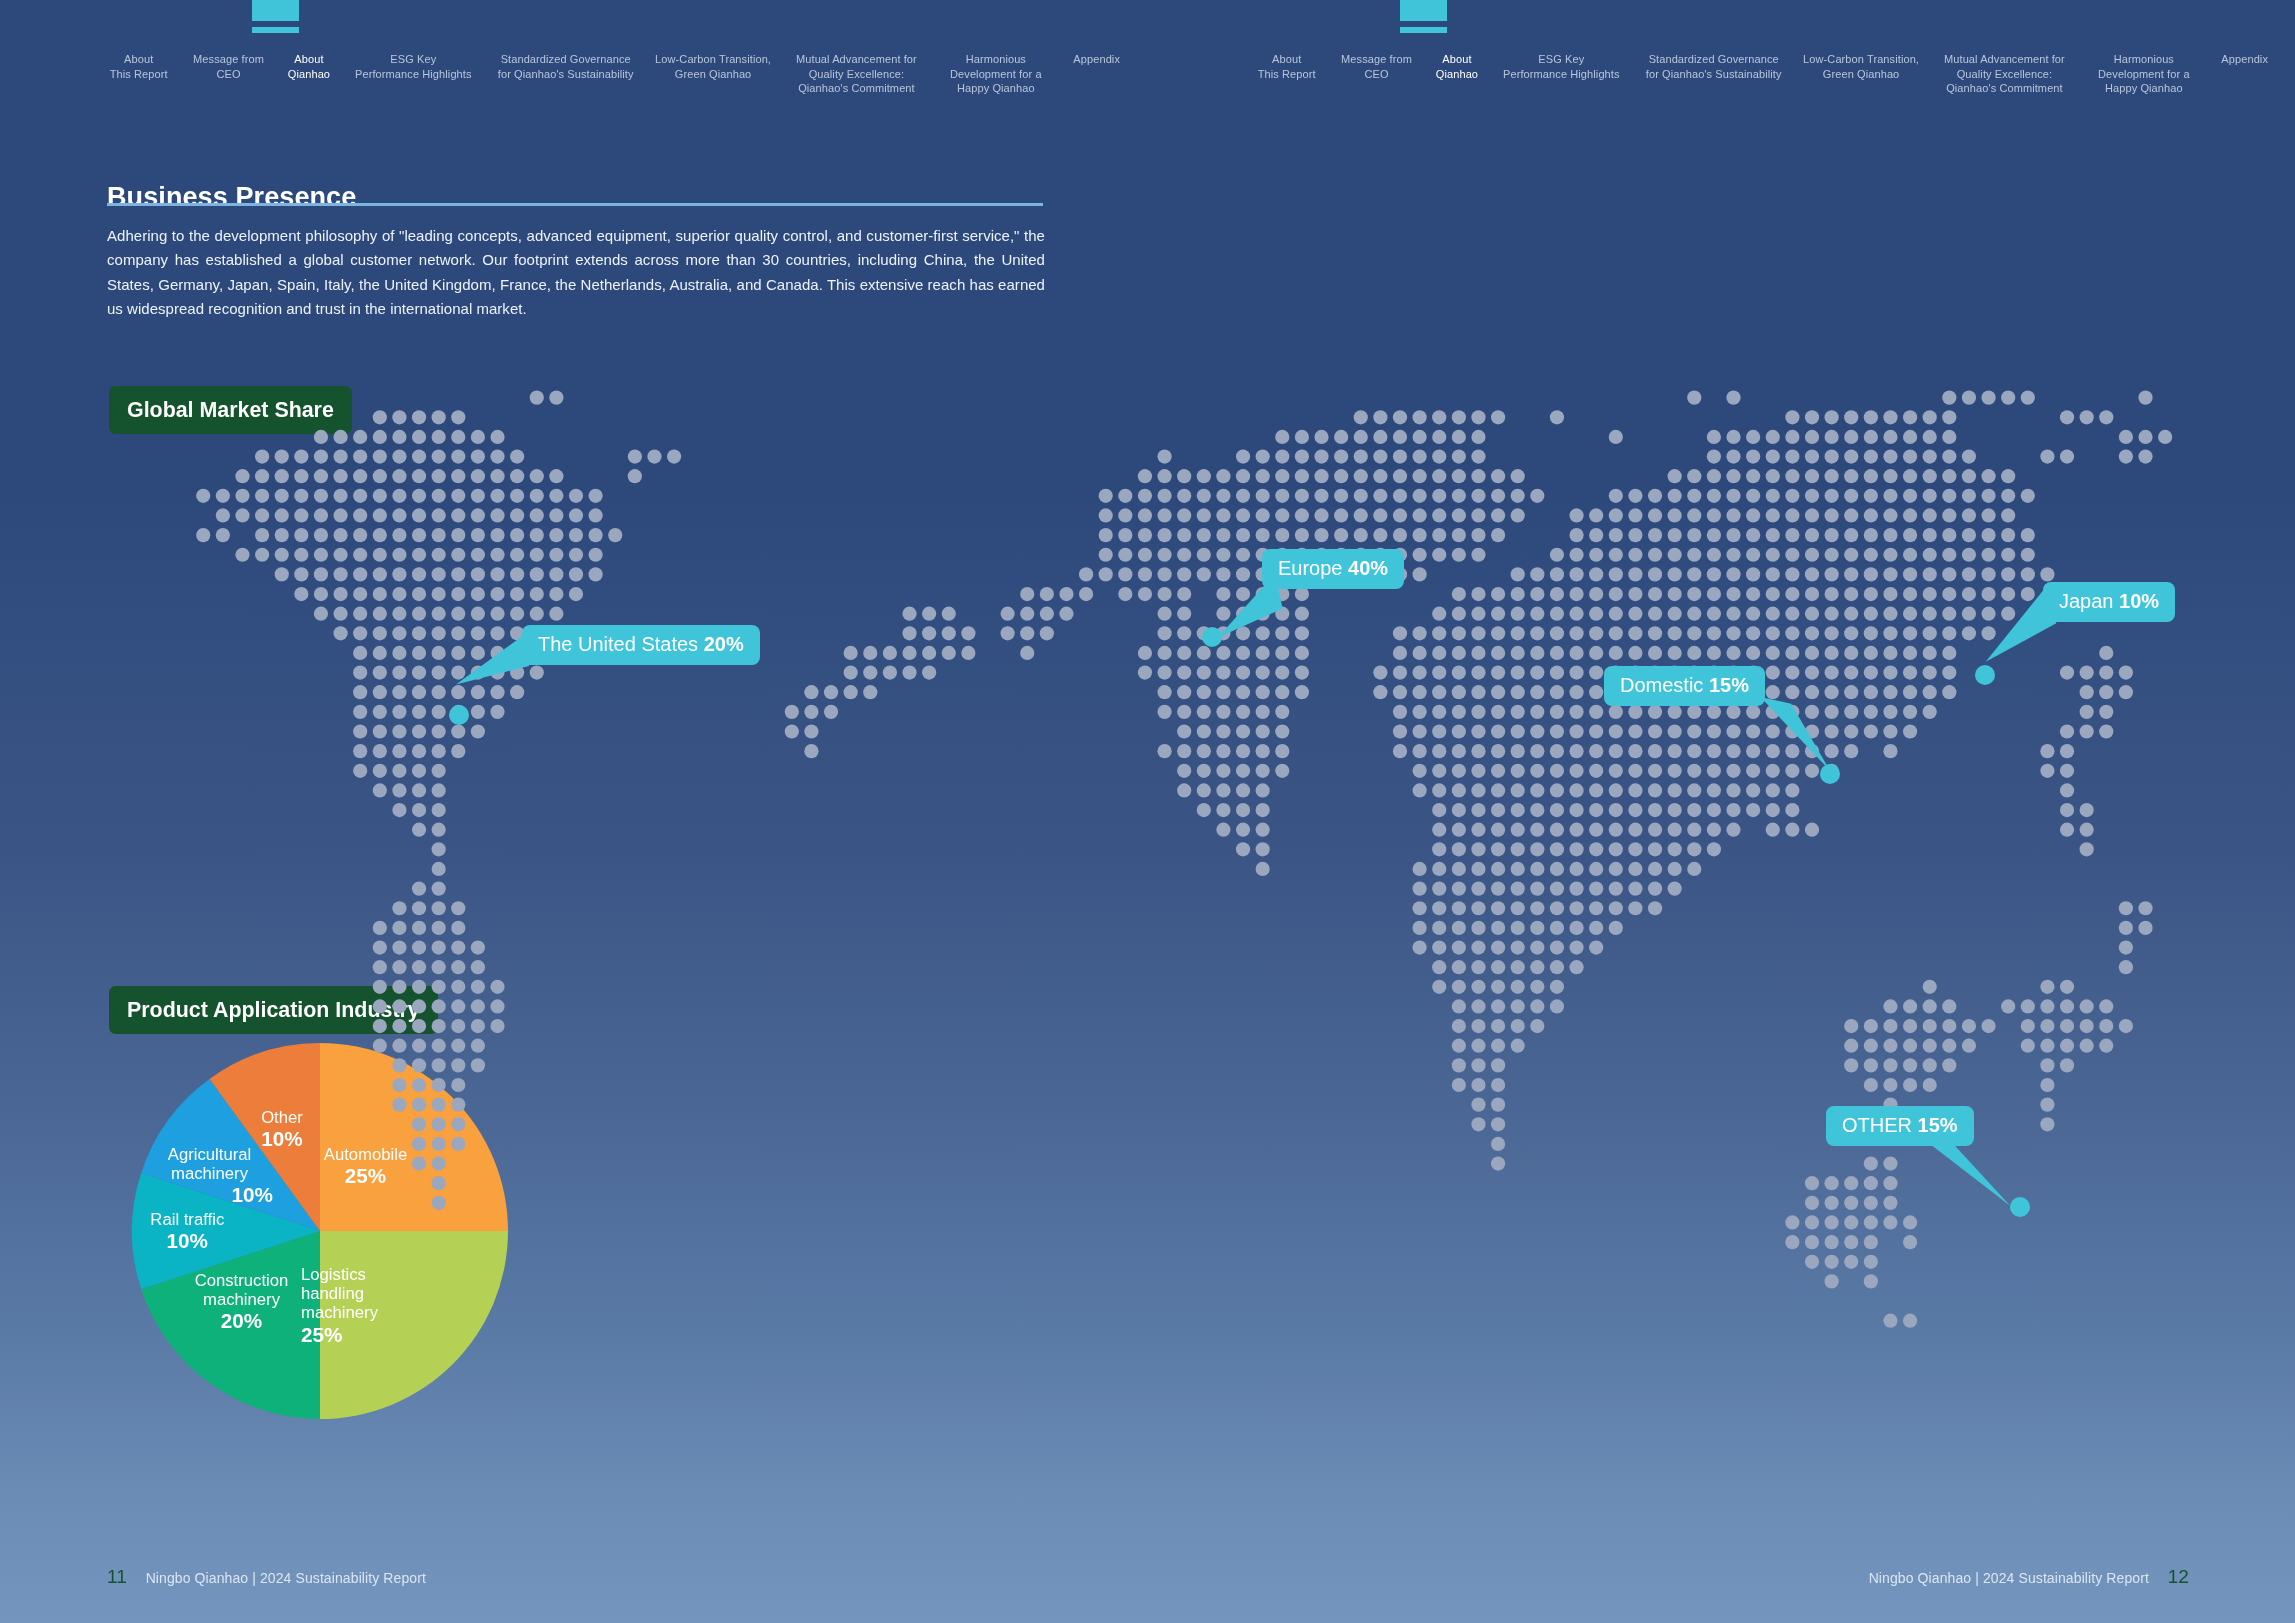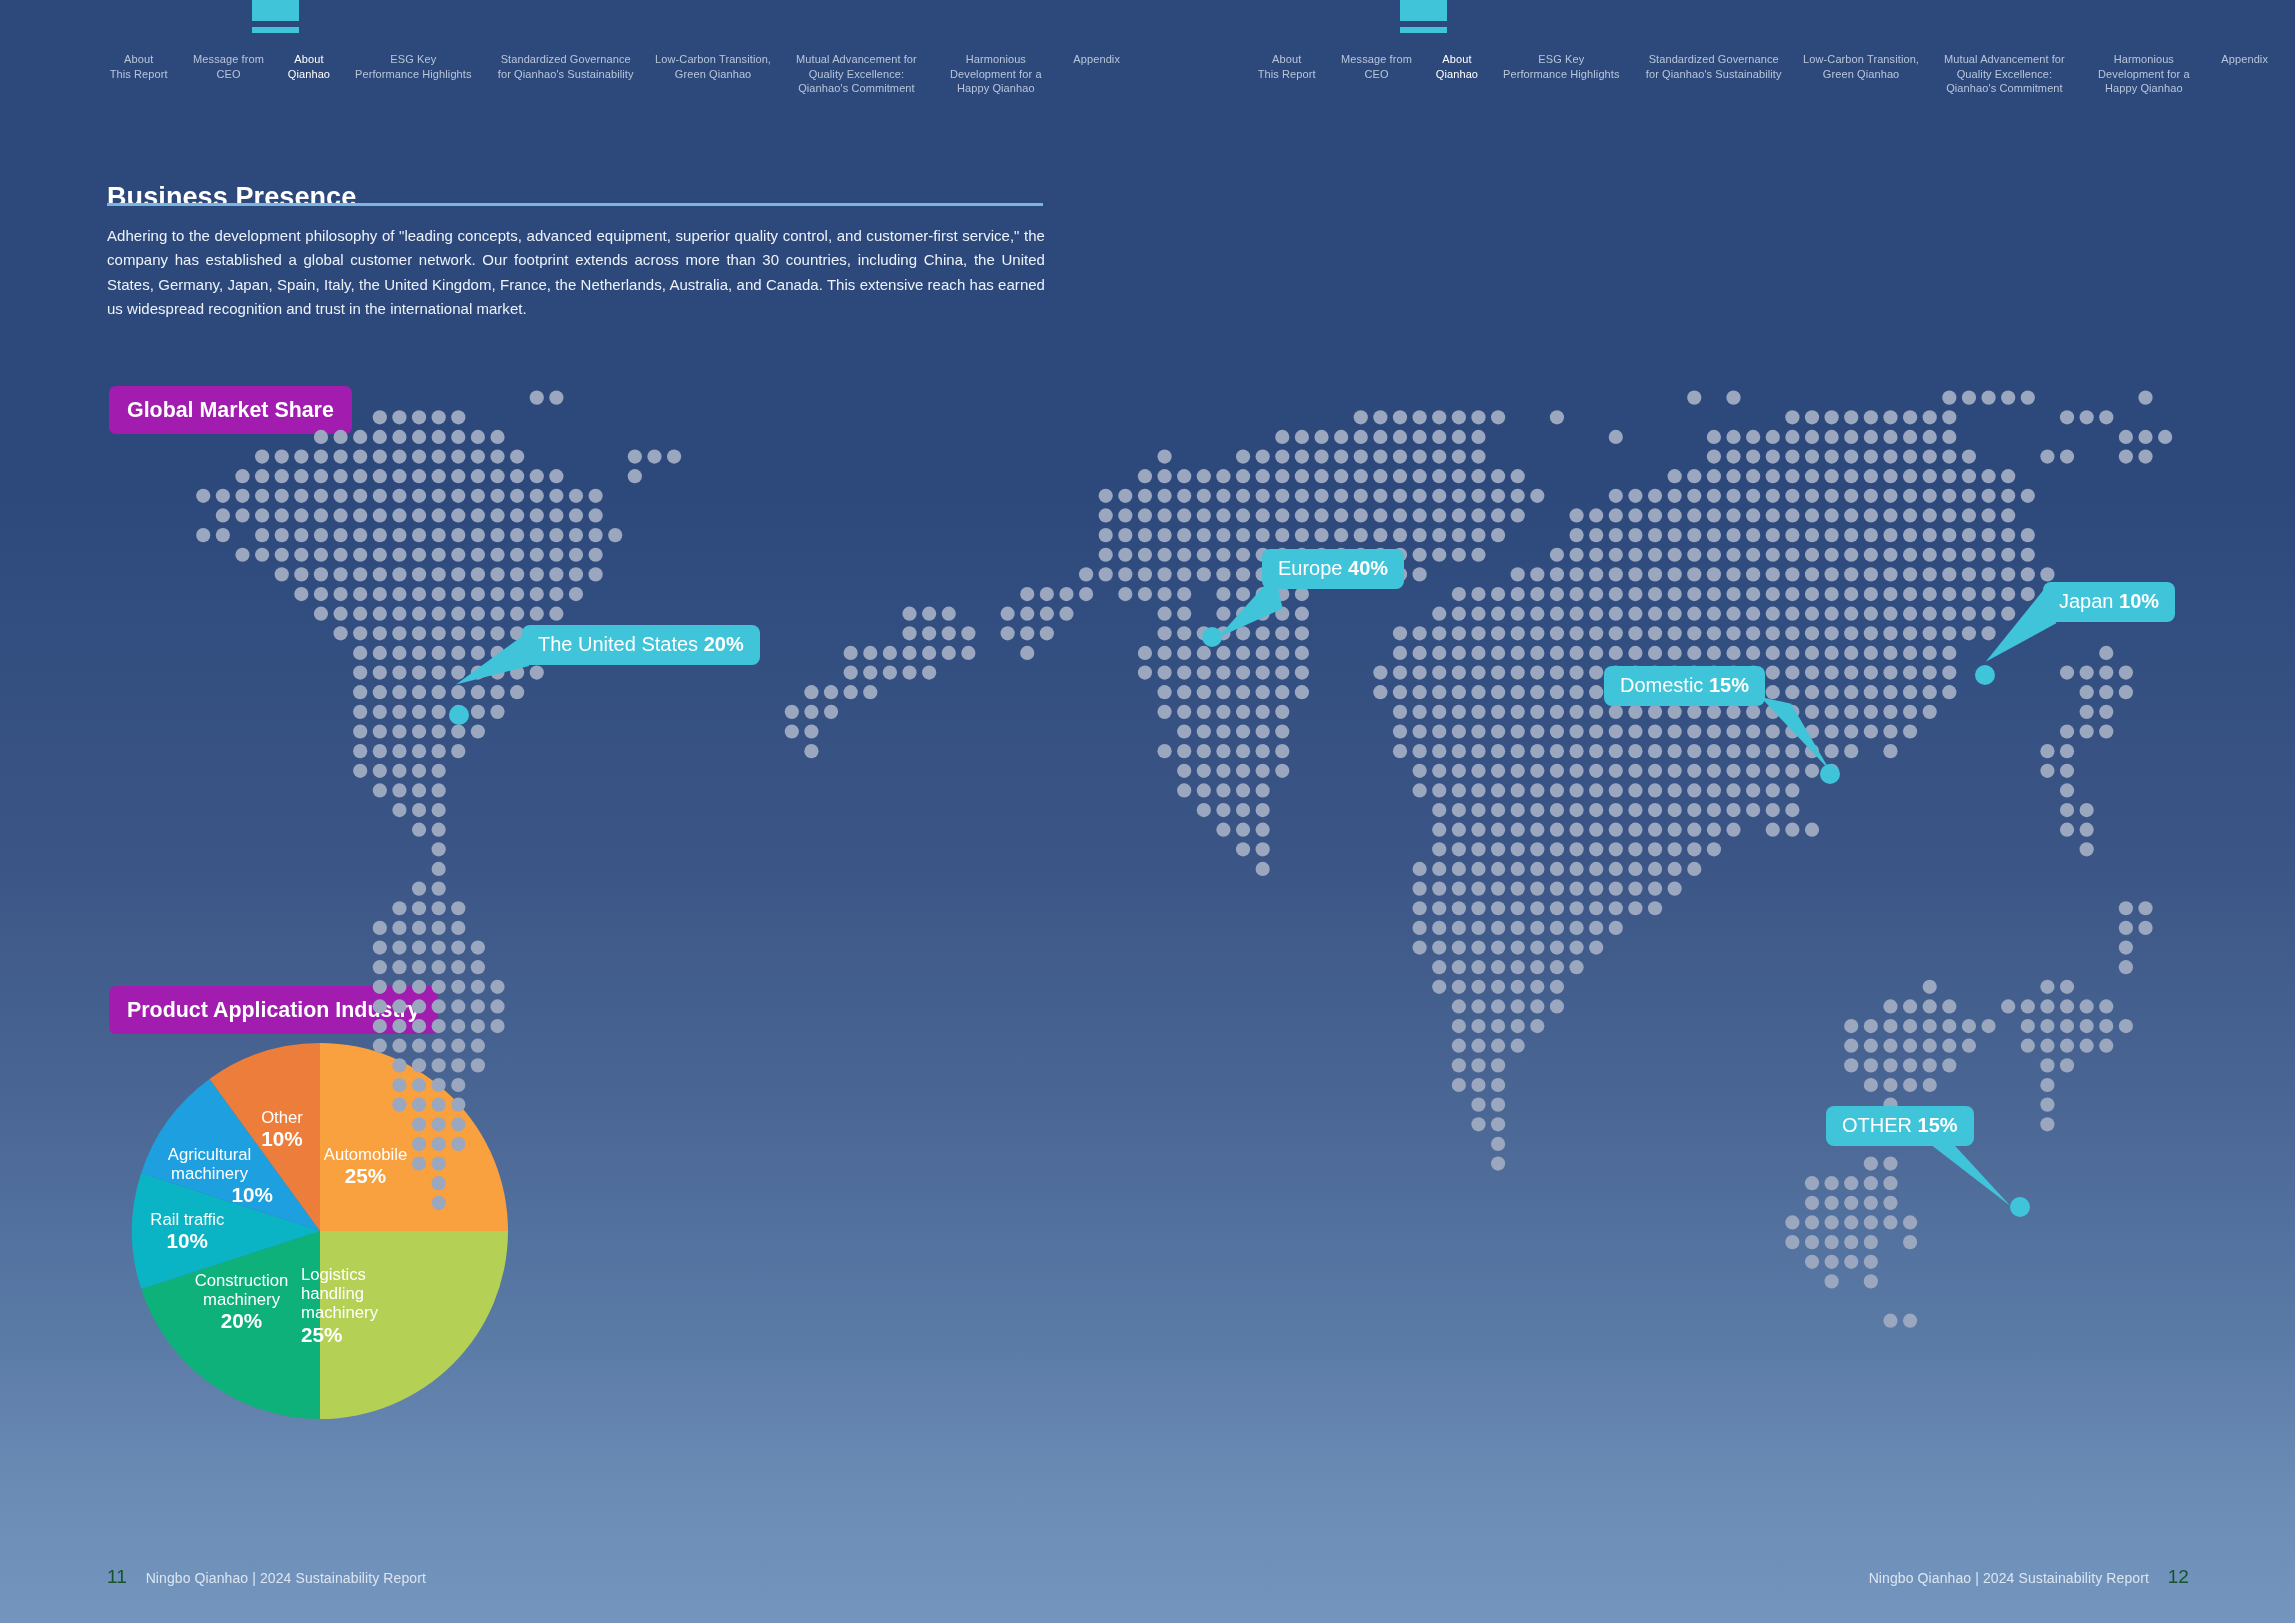--- a/index.html
+++ b/index.html
@@ -44,21 +44,21 @@
       font-weight:bold;letter-spacing:0.1px;color:#ffffff;margin-top:22px;}
   .title-rule{position:absolute;left:107px;top:203px;width:936px;height:2.7px;
       background:#7bb4e0;}
 
   
   .intro{position:absolute;left:107px;top:224px;width:938px;
       font-size:15px;line-height:1.62;color:#eef3fa;text-align:justify;
       letter-spacing:0.03px;}
 
   
-  .badge{position:absolute;background:#a21caf;border-radius:6.7px;
+  .badge{position:absolute;background:#14532d;border-radius:6.7px;
       color:#fff;font-weight:bold;display:flex;align-items:center;
       box-sizing:border-box;}
   .badge-market{left:109px;top:386px;height:48px;padding:0 18px;font-size:21.4px;}
   .badge-product{left:109px;top:986px;height:48px;padding:0 18px;font-size:21.4px;}
 
   
   .map{position:absolute;left:160px;top:374px;width:2072px;height:1008px;}
   .map svg{display:block;width:100%;height:100%;}
 
   

